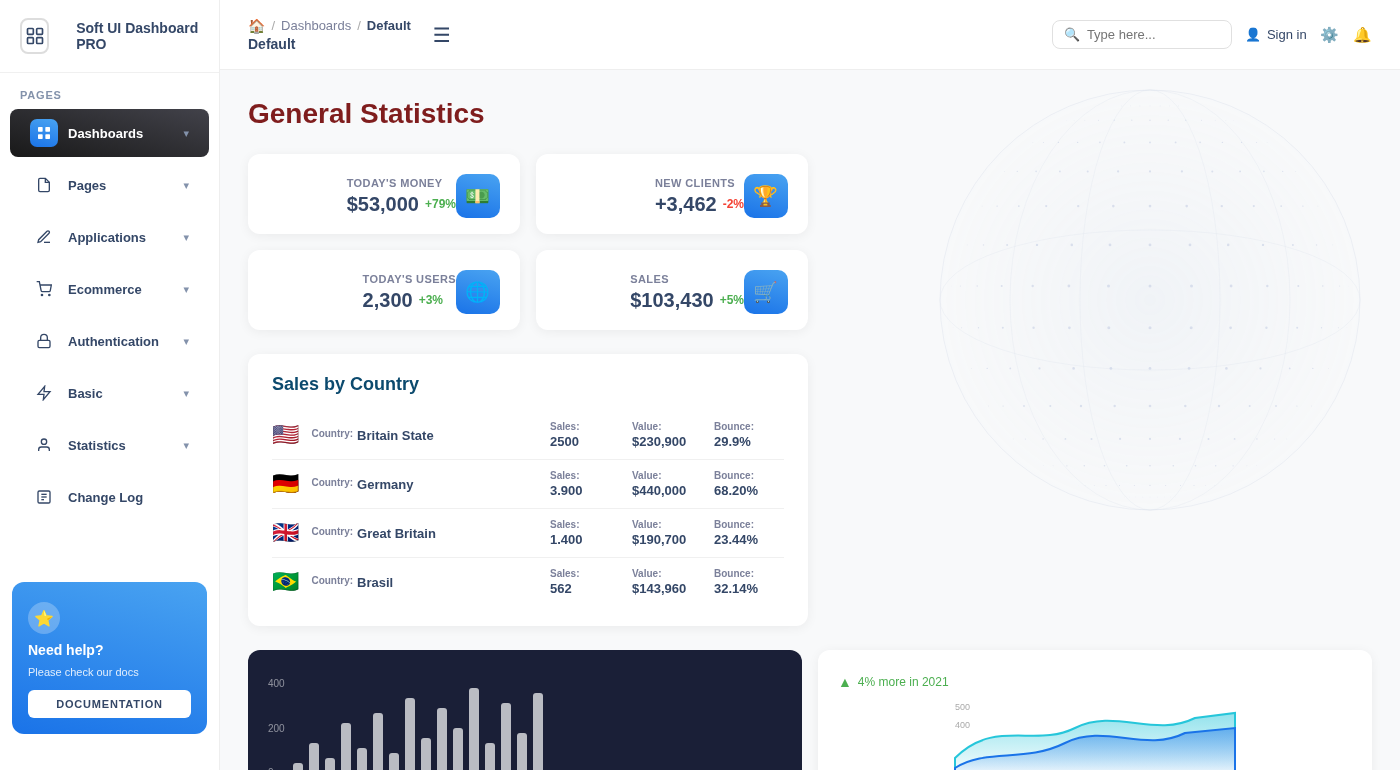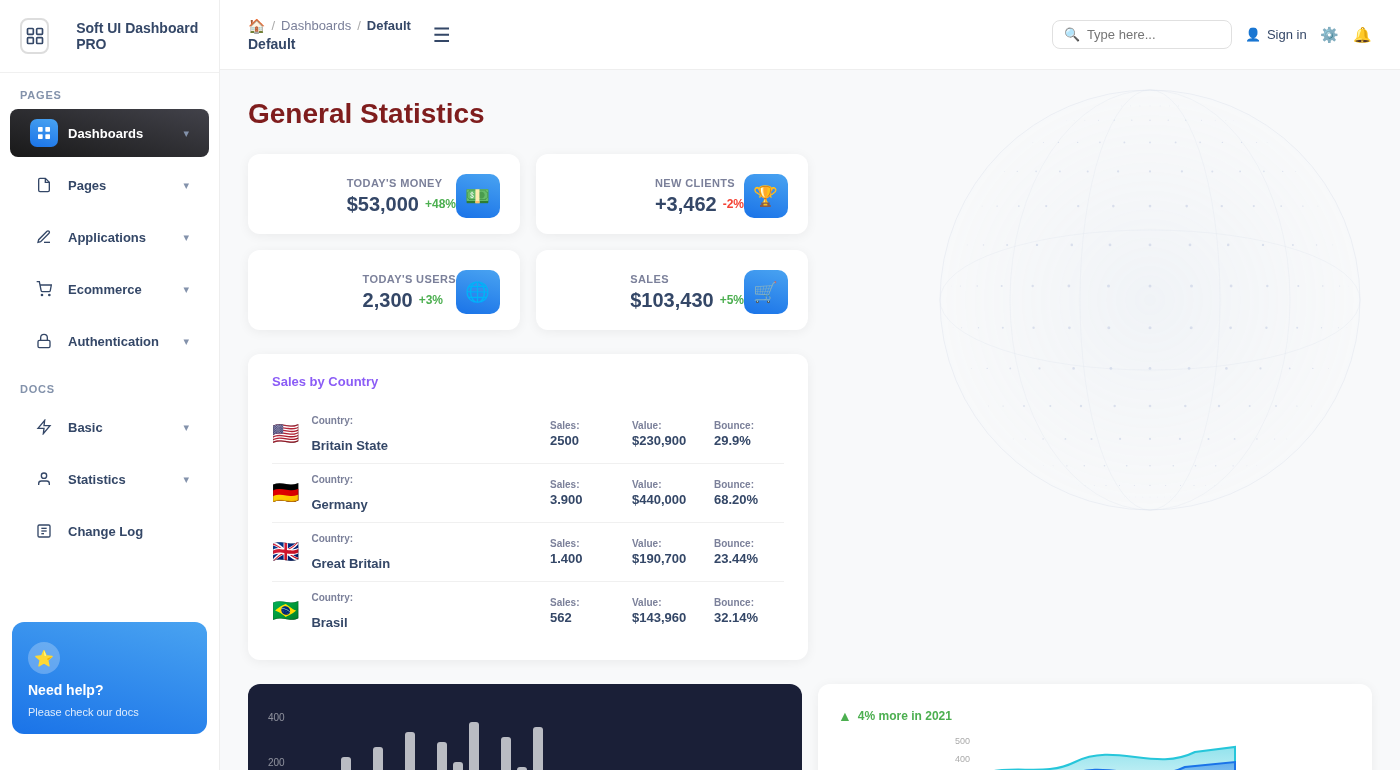--- a/index.html
+++ b/index.html
@@ -255,31 +255,31 @@
 
     
     .sales-country-section {
       background: #fff;
       border-radius: 12px;
       padding: 20px 24px;
       max-width: 560px;
       box-shadow: 0 2px 12px rgba(0,0,0,0.06);
       margin-bottom: 24px;
     }
-    .section-title { font-size: 13px; font-weight: 700; color: #8b5cf6; margin-bottom: 16px; }
+    .section-title { font-size: 18px; font-weight: 700; color: #0c4a6e; margin-bottom: 16px; }
     .country-row {
       display: flex;
       align-items: center;
       gap: 12px;
       padding: 10px 0;
       border-bottom: 1px solid #f0f0f0;
     }
     .country-row:last-child { border-bottom: none; }
     .country-flag { font-size: 22px; flex-shrink: 0; }
-    .country-col { display: flex; flex-direction: column; gap: 12px; flex: 1; }
+    .country-col { display: flex; flex-direction: row; gap: 4px; flex: 1; }
     .col-label { font-size: 10px; color: #7b809a; font-weight: 600; }
     .col-value { font-size: 13px; font-weight: 600; color: #344767; }
     .country-col-sm { display: flex; flex-direction: column; gap: 2px; min-width: 70px; }
 
     
     .bottom-charts {
       display: grid;
       grid-template-columns: 1fr 1fr;
       gap: 16px;
       padding-bottom: 20px;
@@ -322,21 +322,21 @@
     }
 
     .chart-card-light {
       background: #fff;
       border-radius: 12px;
       padding: 20px;
       height: 160px;
       box-shadow: 0 2px 12px rgba(0,0,0,0.06);
     }
     .sales-overview-title { font-size: 14px; font-weight: 700; color: #344767; }
-    .sales-overview-sub { font-size: 12px; color: #4caf50; font-weight: 700; }
+    .sales-overview-sub { font-size: 12px; color: #4caf50; font-weight: 400; }
 
     
     .globe-svg {
       opacity: 0.5;
     }
   </style>
 </head>
 <body>
 
 <div class="sidebar">
@@ -405,21 +405,20 @@
     <div class="sidebar-icon">
       <svg width="16" height="16" viewBox="0 0 24 24" fill="none" stroke="#344767" stroke-width="2">
           <rect x="3" y="11" width="18" height="11" rx="2" ry="2"></rect>
           <path d="M7 11V7a5 5 0 0 1 10 0v4"></path>
         </svg>
     </div>
     <span class="sidebar-item-label">Authentication</span>
     <span class="chevron">▾</span>
   </div>
 
-  <div class="sidebar-section-label">DOCS</div>
 
   <div class="sidebar-item">
     <div class="sidebar-icon">
       <svg width="16" height="16" viewBox="0 0 24 24" fill="none" stroke="#344767" stroke-width="2">
           <polygon points="13 2 3 14 12 14 11 22 21 10 12 10 13 2"></polygon>
         </svg>
     </div>
     <span class="sidebar-item-label">Basic</span>
     <span class="chevron">▾</span>
   </div>
@@ -445,20 +444,21 @@
         </svg>
     </div>
     <span class="sidebar-item-label">Change Log</span>
   </div>
 
   <div style="flex:1"></div>
   <div class="help-card">
     <div class="help-star">⭐</div>
     <div class="help-title">Need help?</div>
     <div class="help-sub">Please check our docs</div>
+    <button class="help-btn">DOCUMENTATION</button>
   </div>
 </div>
 
 <div class="main">
 
   <div class="header">
     <div class="breadcrumb-block">
       <div class="breadcrumb">
         <span class="breadcrumb-home">🏠</span>
         <span class="breadcrumb-sep">/</span>
@@ -697,21 +697,21 @@
 
     <h1 class="page-title">General Statistics</h1>
 
     <div class="stats-grid">
 
       <div class="stat-card">
         <div class="stat-info">
           <span class="stat-label">Today's Money</span>
           <div class="stat-value">
             <span>$53,000</span>
-            <span class="stat-change-pos">+48%</span>
+            <span class="stat-change-pos">+79%</span>
           </div>
         </div>
         <div class="stat-icon-wrap">
           <span>💵</span>
         </div>
       </div>
 
       <div class="stat-card">
         <div class="stat-info">
           <span class="stat-label">New Clients</span>

